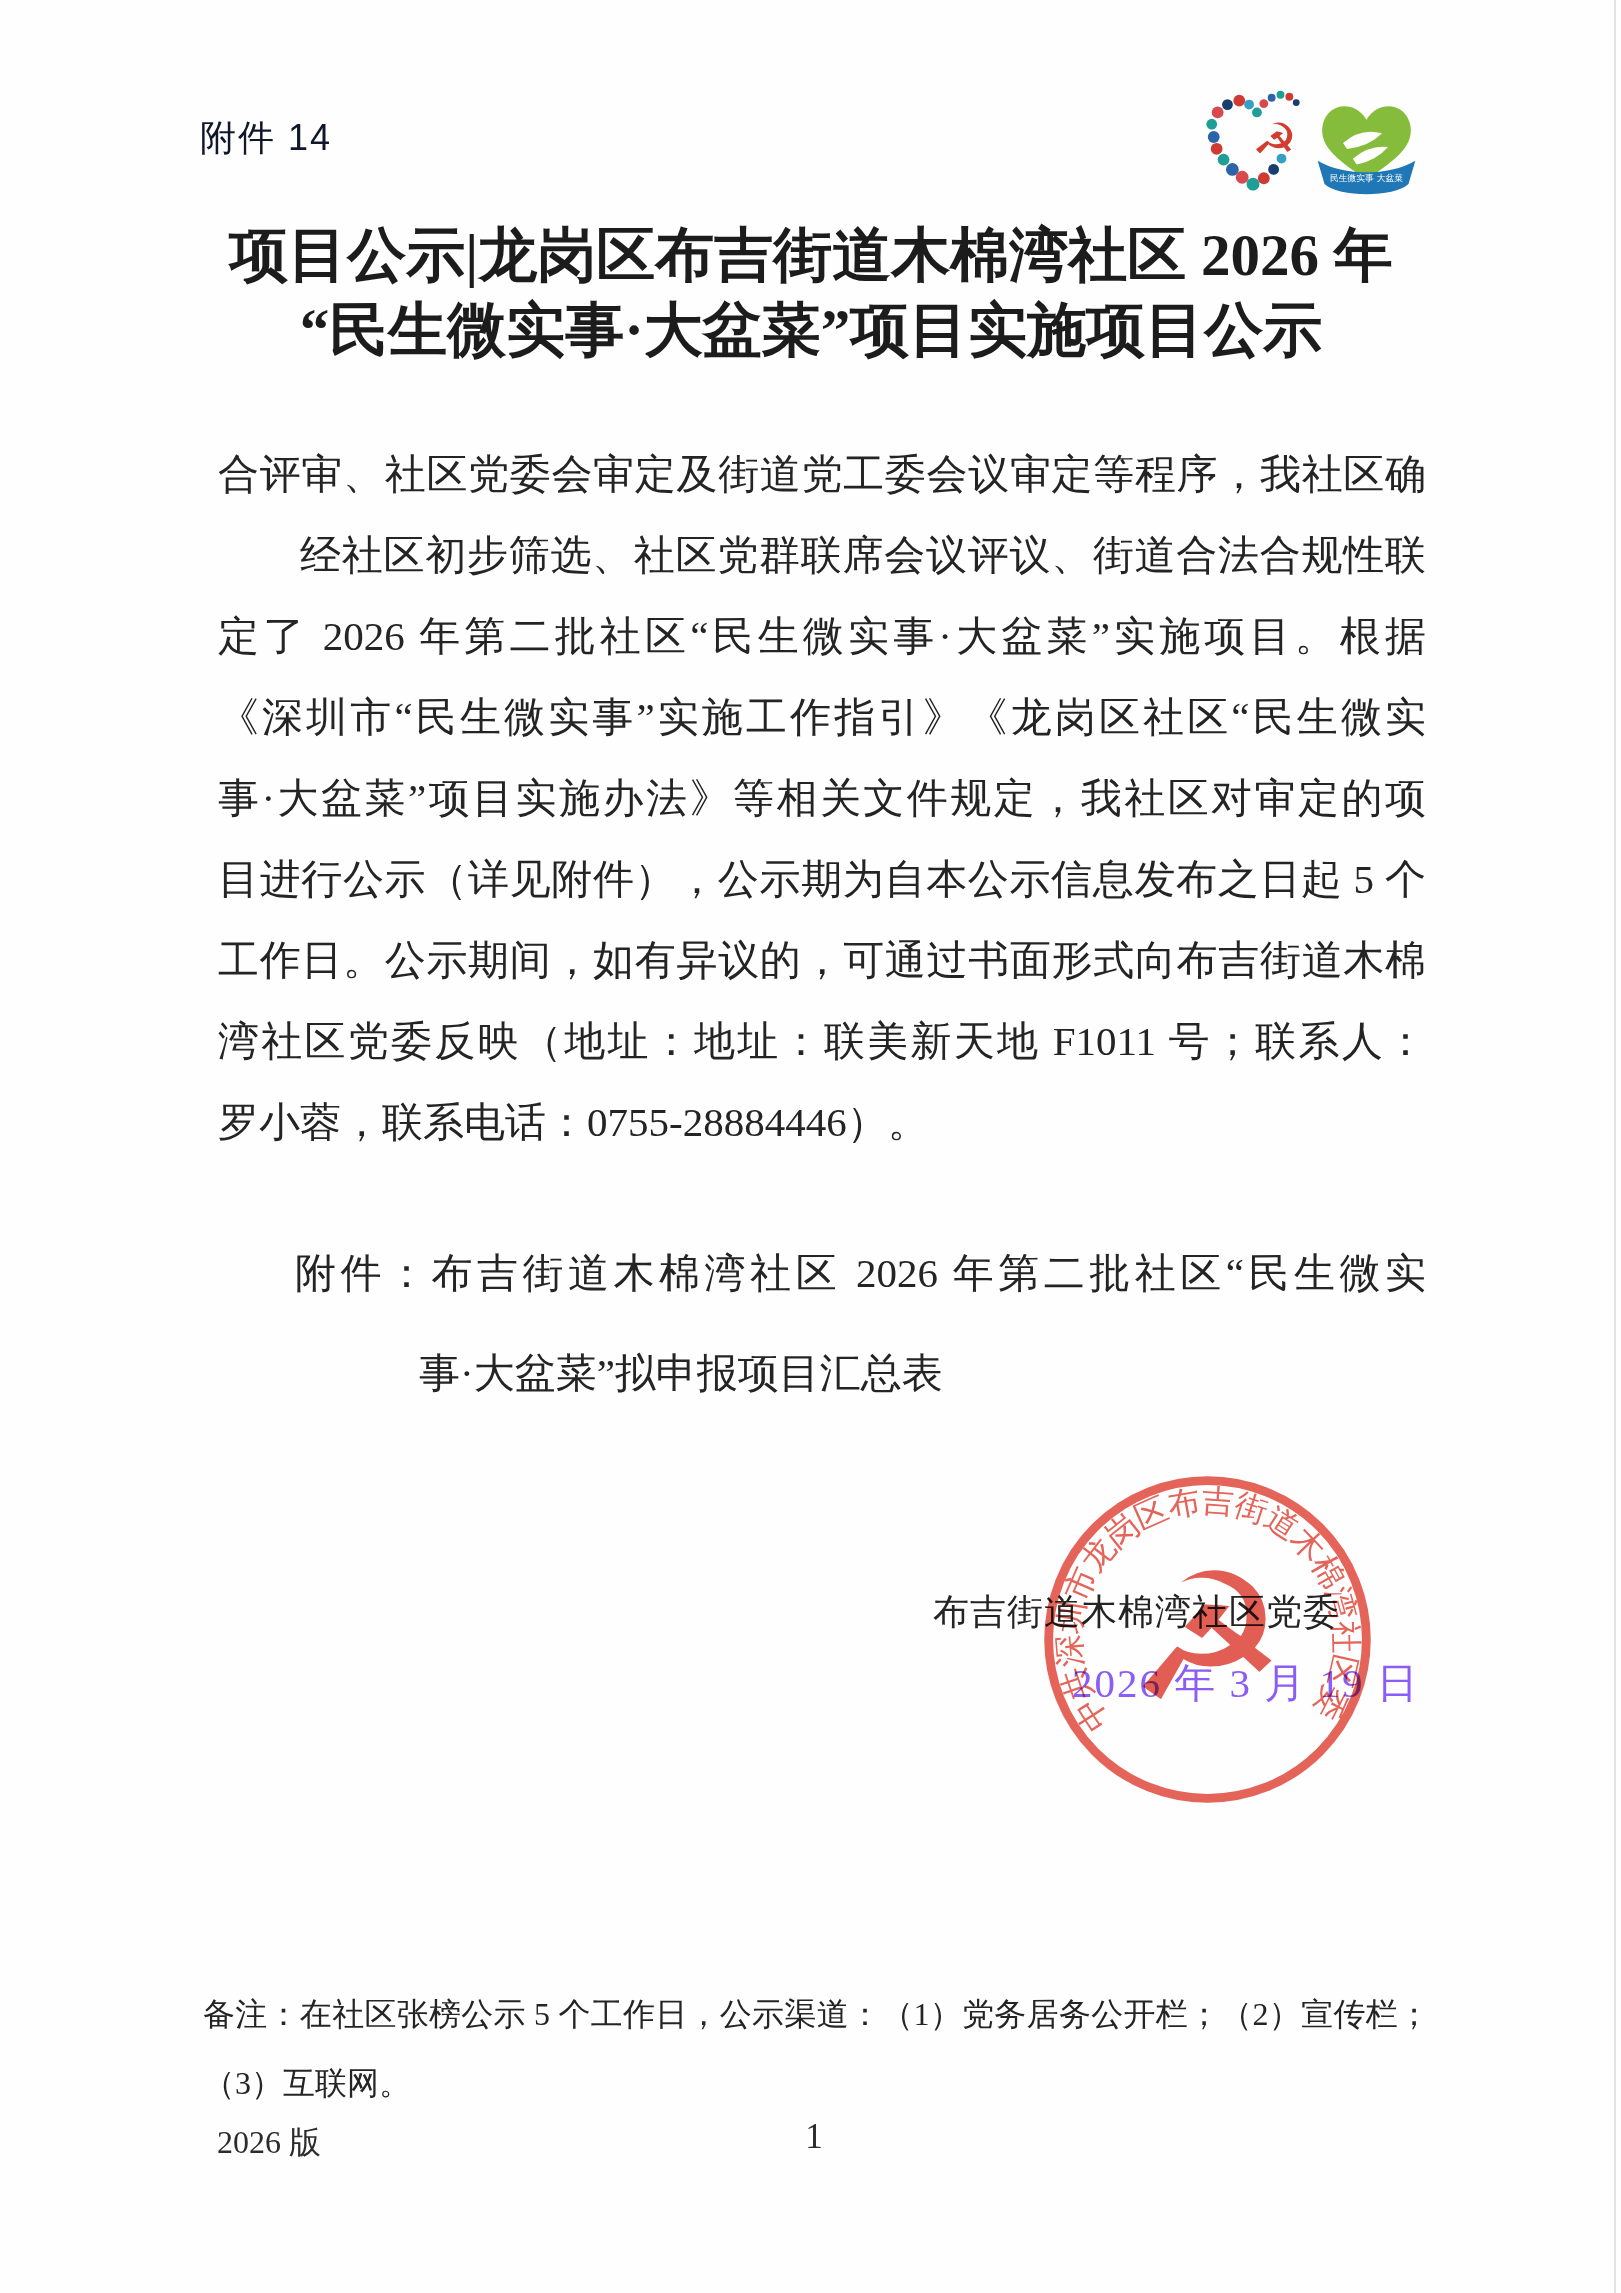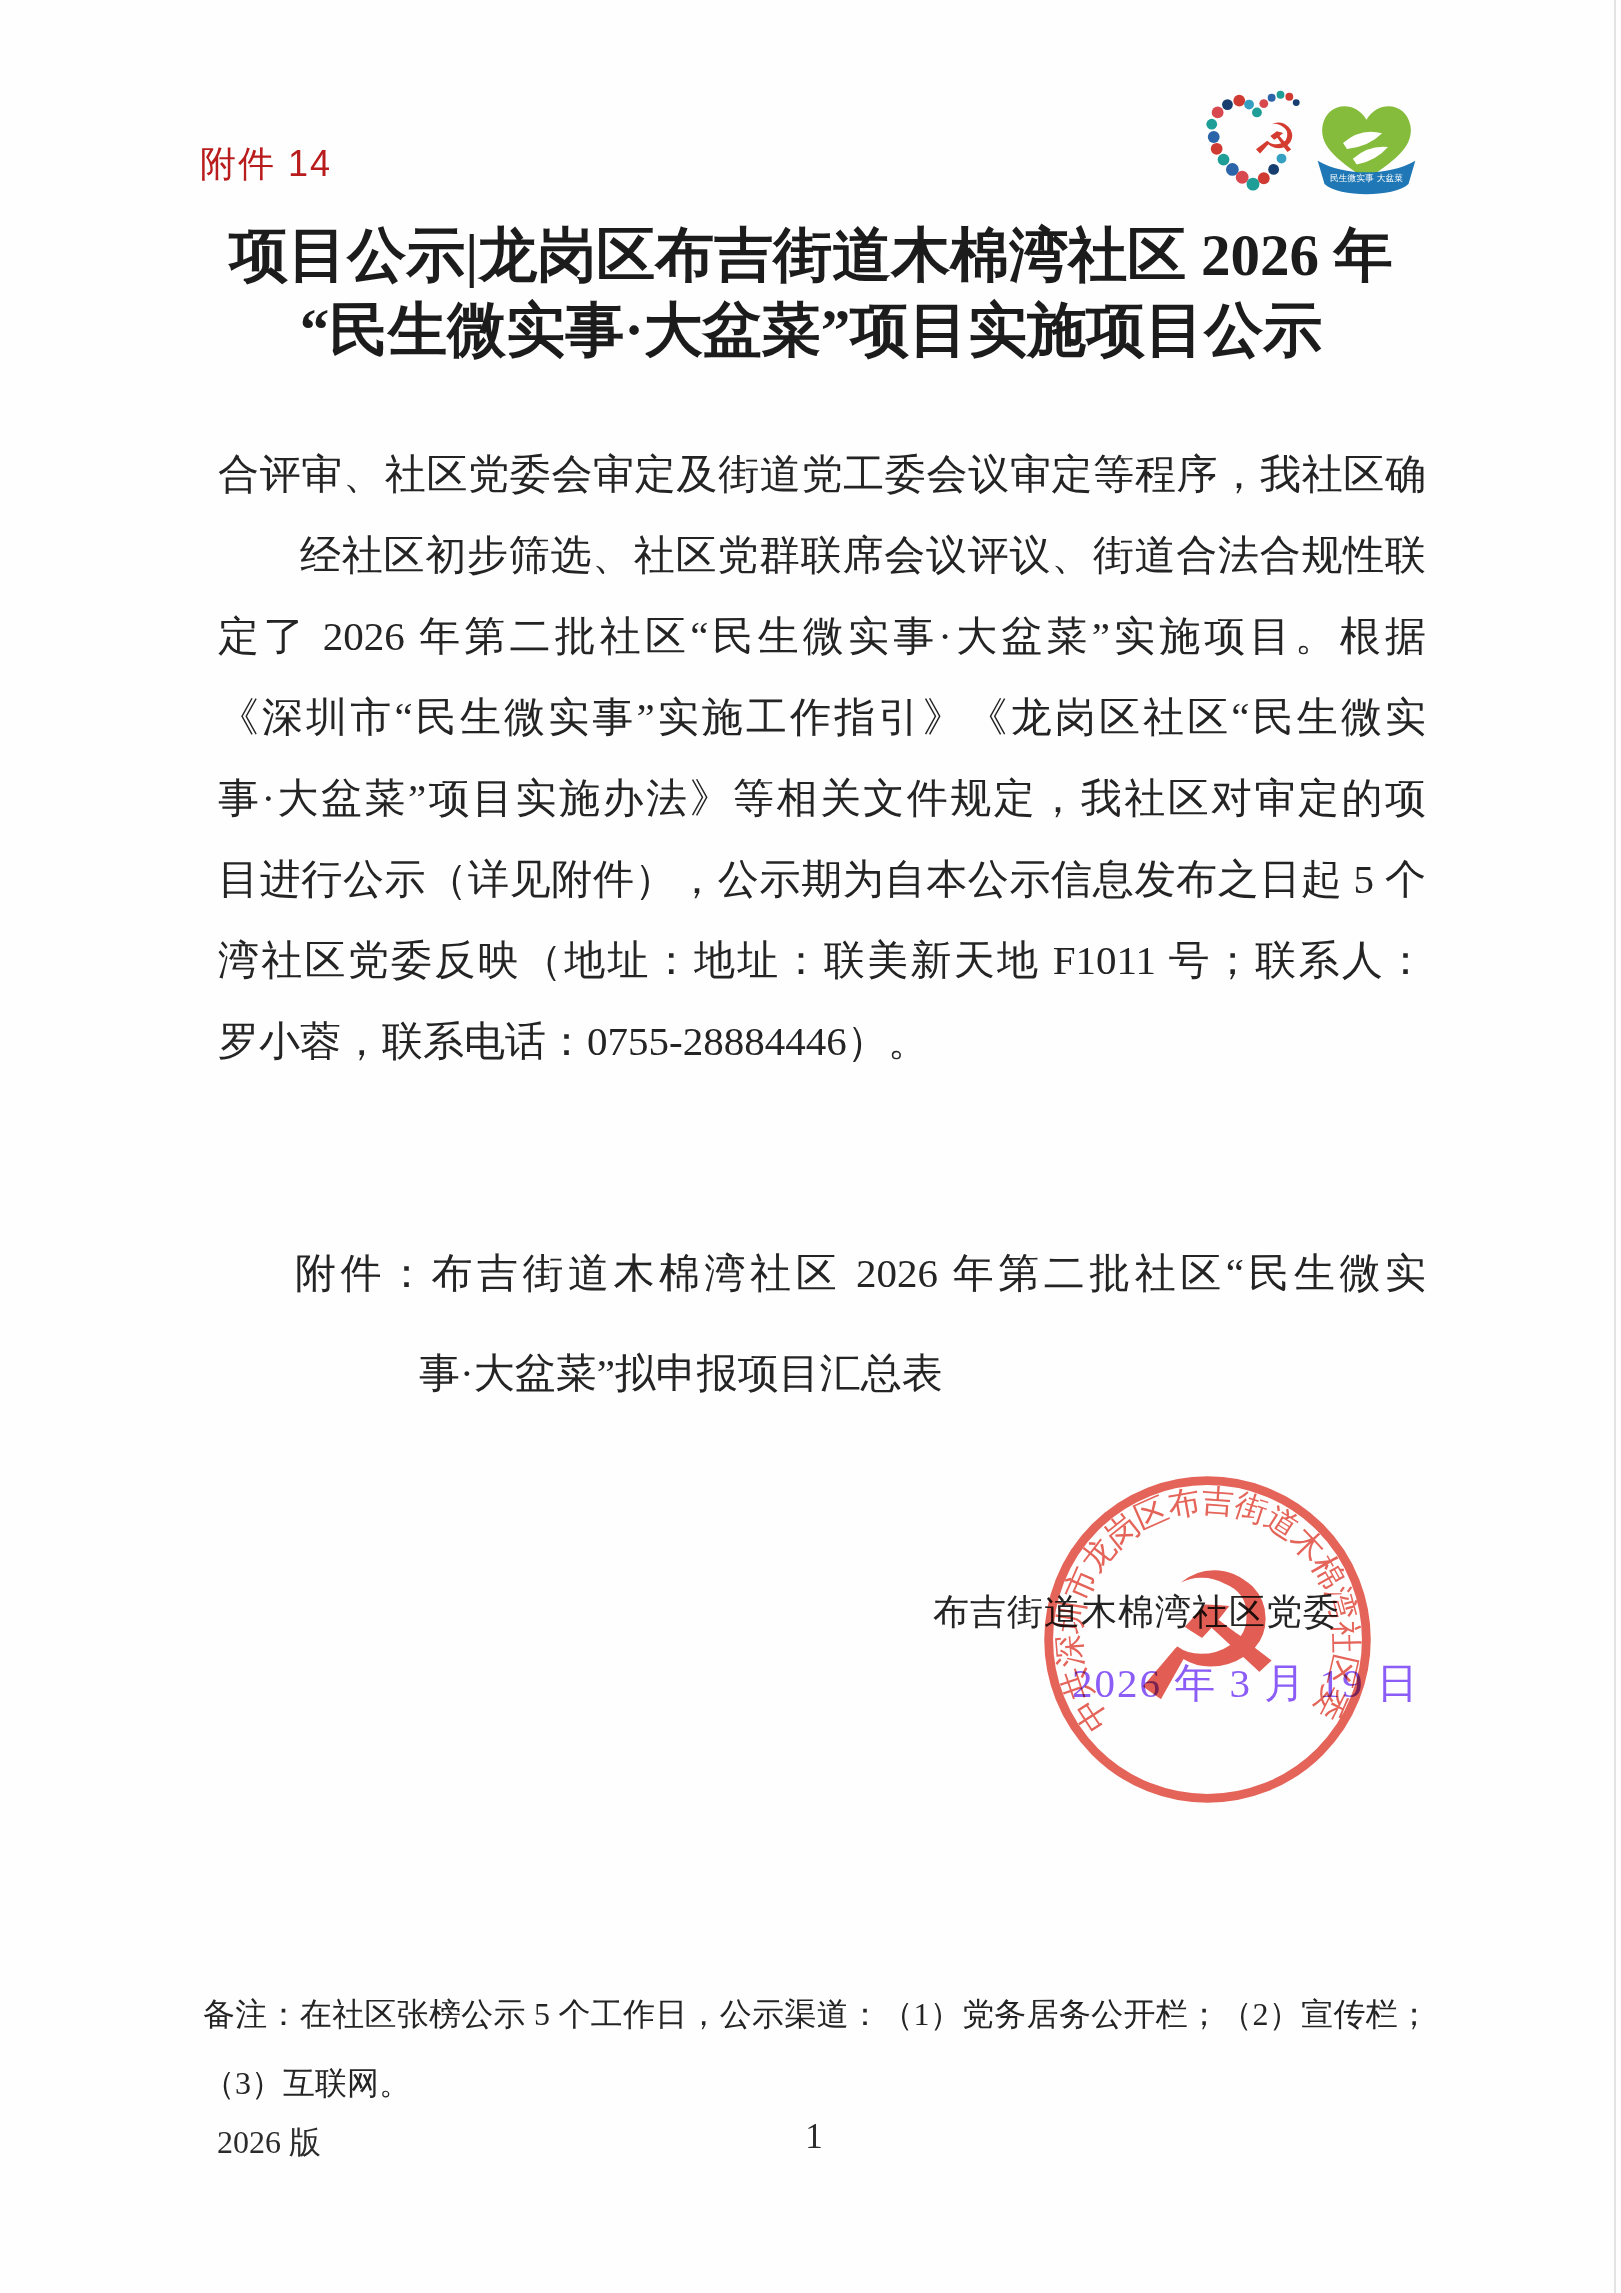--- a/index.html
+++ b/index.html
@@ -8,21 +8,21 @@
     width:1621px;height:2294px;
     margin:0 auto;
     background:#fefefe;
     overflow:hidden;
     font-family:"Liberation Serif","DejaVu Serif",serif;
     color:#222;
   }
   .abs{position:absolute;}
   
   .attach-label{left:200px;top:114px;font-size:36px;letter-spacing:2px;
-    font-family:"Liberation Sans","DejaVu Sans",sans-serif;color:#b91c1c;margin-top:26px;}
+    font-family:"Liberation Sans","DejaVu Sans",sans-serif;color:#0f172a;}
   .logo1{left:1198px;top:78px;}
   .logo2{left:1304px;top:88px;}
   
   .doc-title{left:208px;top:218px;width:1206px;text-align:center;
     font-size:59px;font-weight:bold;line-height:75px;color:#1c1c1c;}
   
   .body-block{left:218px;top:434px;width:1208px;}
   .body-line{font-size:41px;line-height:81px;height:81px;white-space:nowrap;
     text-align:justify;text-align-last:justify;color:#242424;}
   .body-line.first{text-indent:82px;}
@@ -93,20 +93,21 @@
     <div>“民生微实事·大盆菜”项目实施项目公示</div>
   </div>
 
   <div class="abs body-block">
     <div class="body-line">合评审、社区党委会审定及街道党工委会议审定等程序，我社区确</div>
     <div class="body-line first">经社区初步筛选、社区党群联席会议评议、街道合法合规性联</div>
     <div class="body-line">定了 2026 年第二批社区“民生微实事·大盆菜”实施项目。根据</div>
     <div class="body-line">《深圳市“民生微实事”实施工作指引》《龙岗区社区“民生微实</div>
     <div class="body-line">事·大盆菜”项目实施办法》等相关文件规定，我社区对审定的项</div>
     <div class="body-line">目进行公示（详见附件），公示期为自本公示信息发布之日起 5 个</div>
+    <div class="body-line">工作日。公示期间，如有异议的，可通过书面形式向布吉街道木棉</div>
     <div class="body-line">湾社区党委反映（地址：地址：联美新天地 F1011 号；联系人：</div>
     <div class="body-line last">罗小蓉，联系电话：0755-28884446）。</div>
   </div>
 
   <div class="abs attach1">附件：布吉街道木棉湾社区 2026 年第二批社区“民生微实</div>
   <div class="abs attach2">事·大盆菜”拟申报项目汇总表</div>
 
   <div class="abs sig-org">布吉街道木棉湾社区党委</div>
   <div class="abs sig-date">2026 年 3 月 19 日</div>
 

